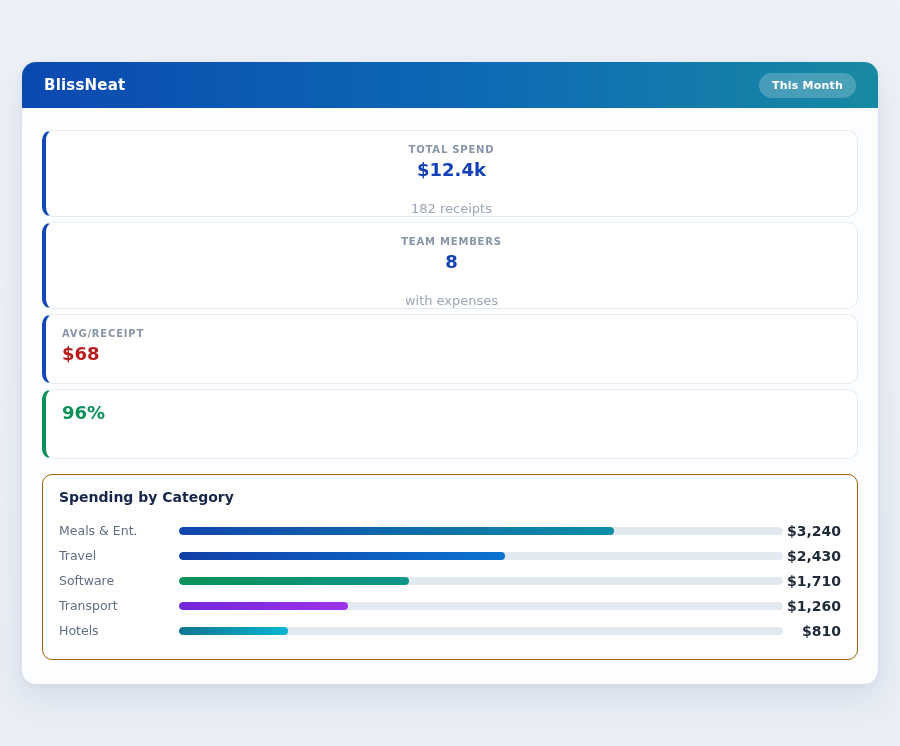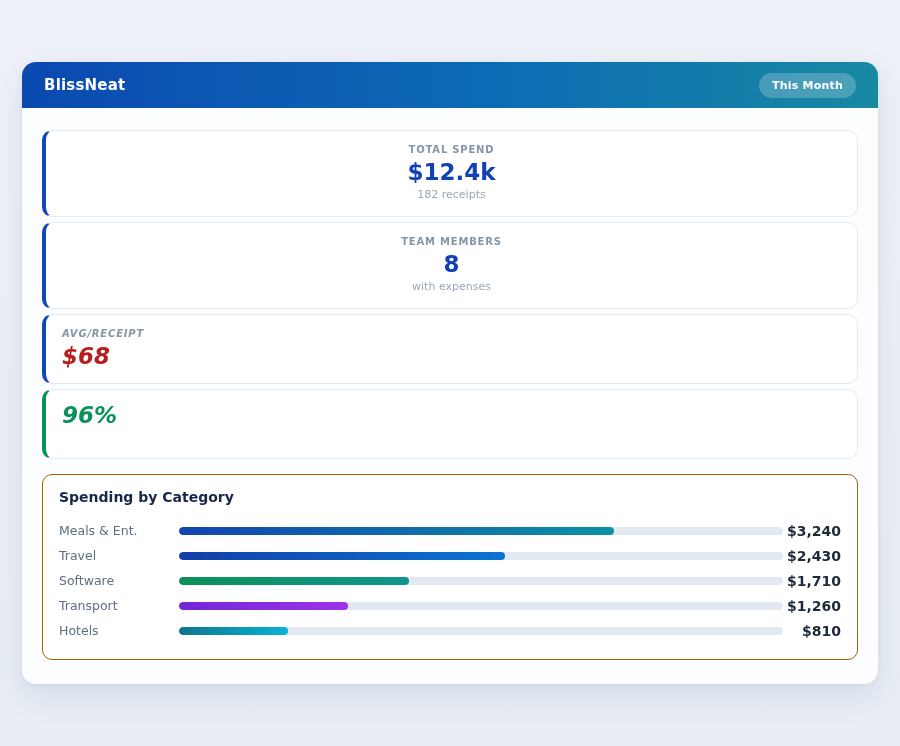--- a/index.html
+++ b/index.html
@@ -38,28 +38,28 @@
   .stat-card {
     background: #ffffff;
     border: 1px solid #e6ebf2;
     border-left-width: 4px;
     border-left-style: solid;
     border-radius: 10px;
     padding: 13px 16px 12px 16px;
     margin-bottom: 5px;
   }
   .stat-card.tall { height: 87px; text-align: center; }
-  .stat-card.short { height: 70px; font-style: italic; }
+  .stat-card.short { height: 70px; }
   .stat-label {
     font-size: 10px; font-weight: bold; color: #8795a8;
     text-transform: uppercase; letter-spacing: 0.8px;
     margin-bottom: 5px;
   }
-  .stat-value { font-size: 23px; font-weight: bold; line-height: 1.1; }
-  .stat-sub { font-size: 11px; color: #9aa6b5; margin-top: 3px; }
+  .stat-value { font-size: 18px; font-weight: bold; line-height: 1.1; }
+  .stat-sub { font-size: 13px; color: #9aa6b5; margin-top: 21px; }
   .chart-card {
     margin-top: 15px;
     background: #ffffff;
     border: 1px solid #a16207;
     border-radius: 10px;
     padding: 14px 16px 16px 16px;
     height: 186px;
   }
   .chart-title { font-size: 14px; font-weight: bold; color: #17274a; margin-bottom: 13px; }
   .chart-row { display: flex; align-items: center; height: 25px; justify-content: space-between; }

